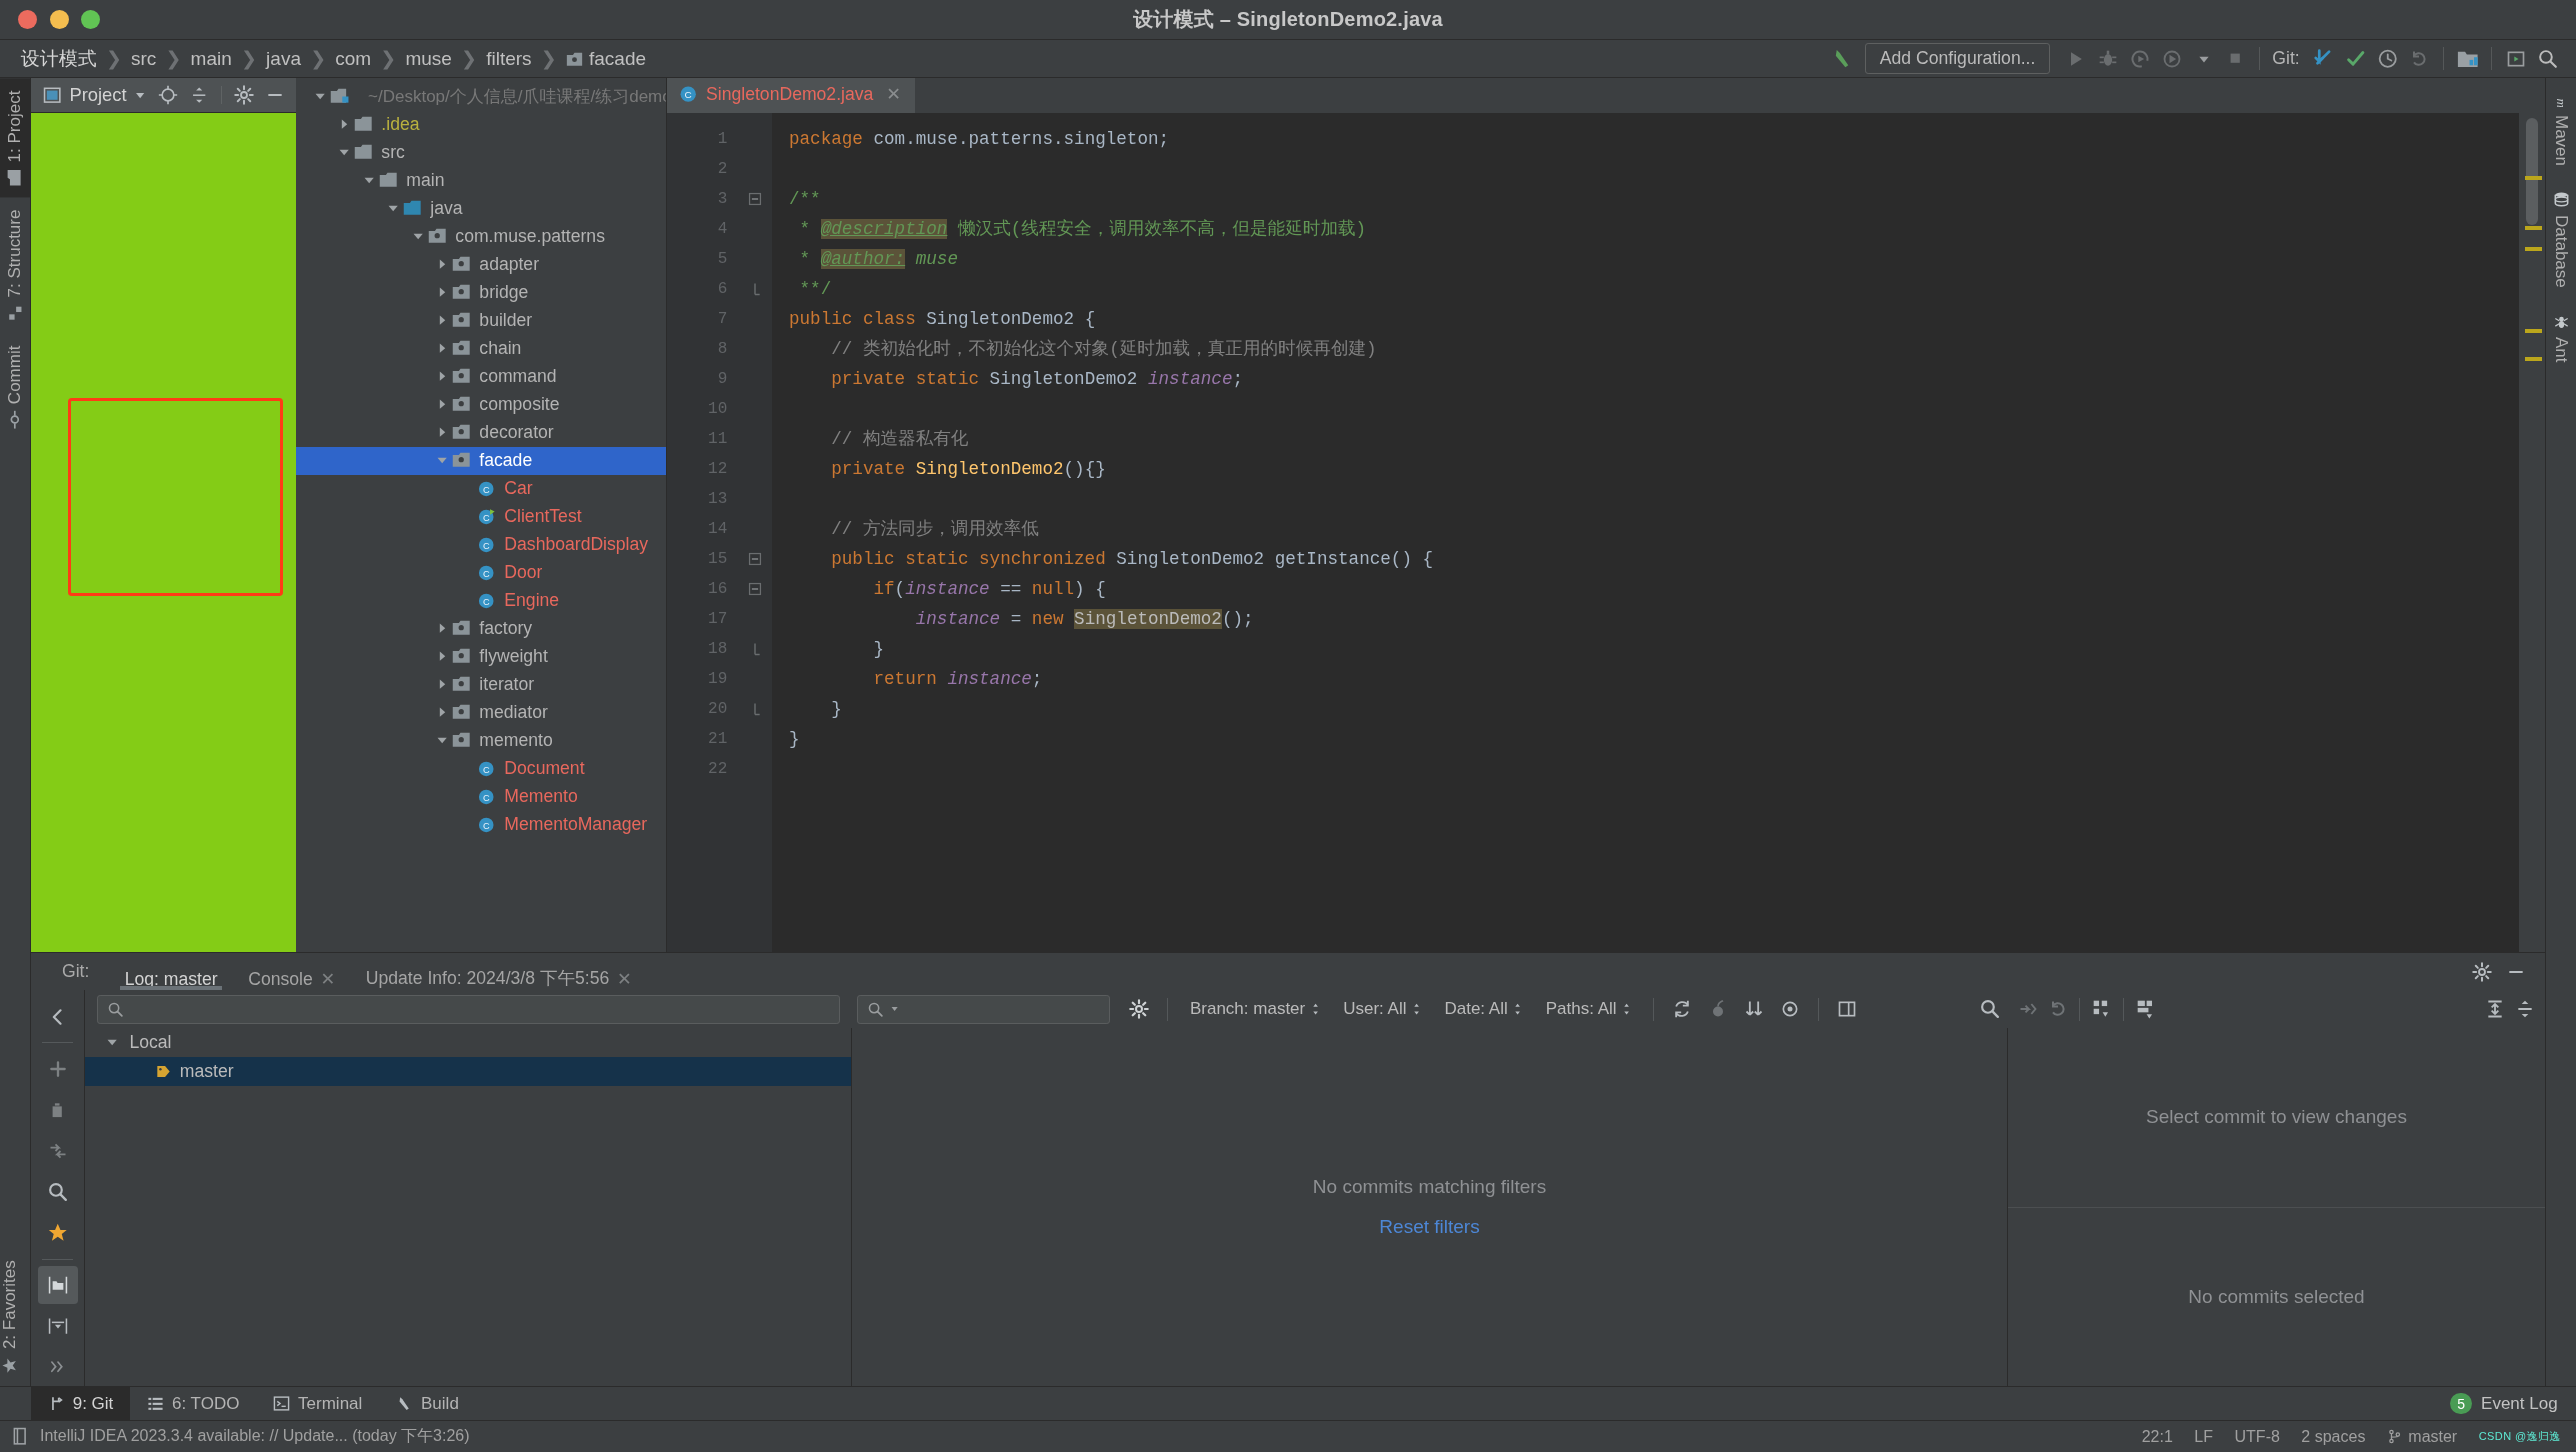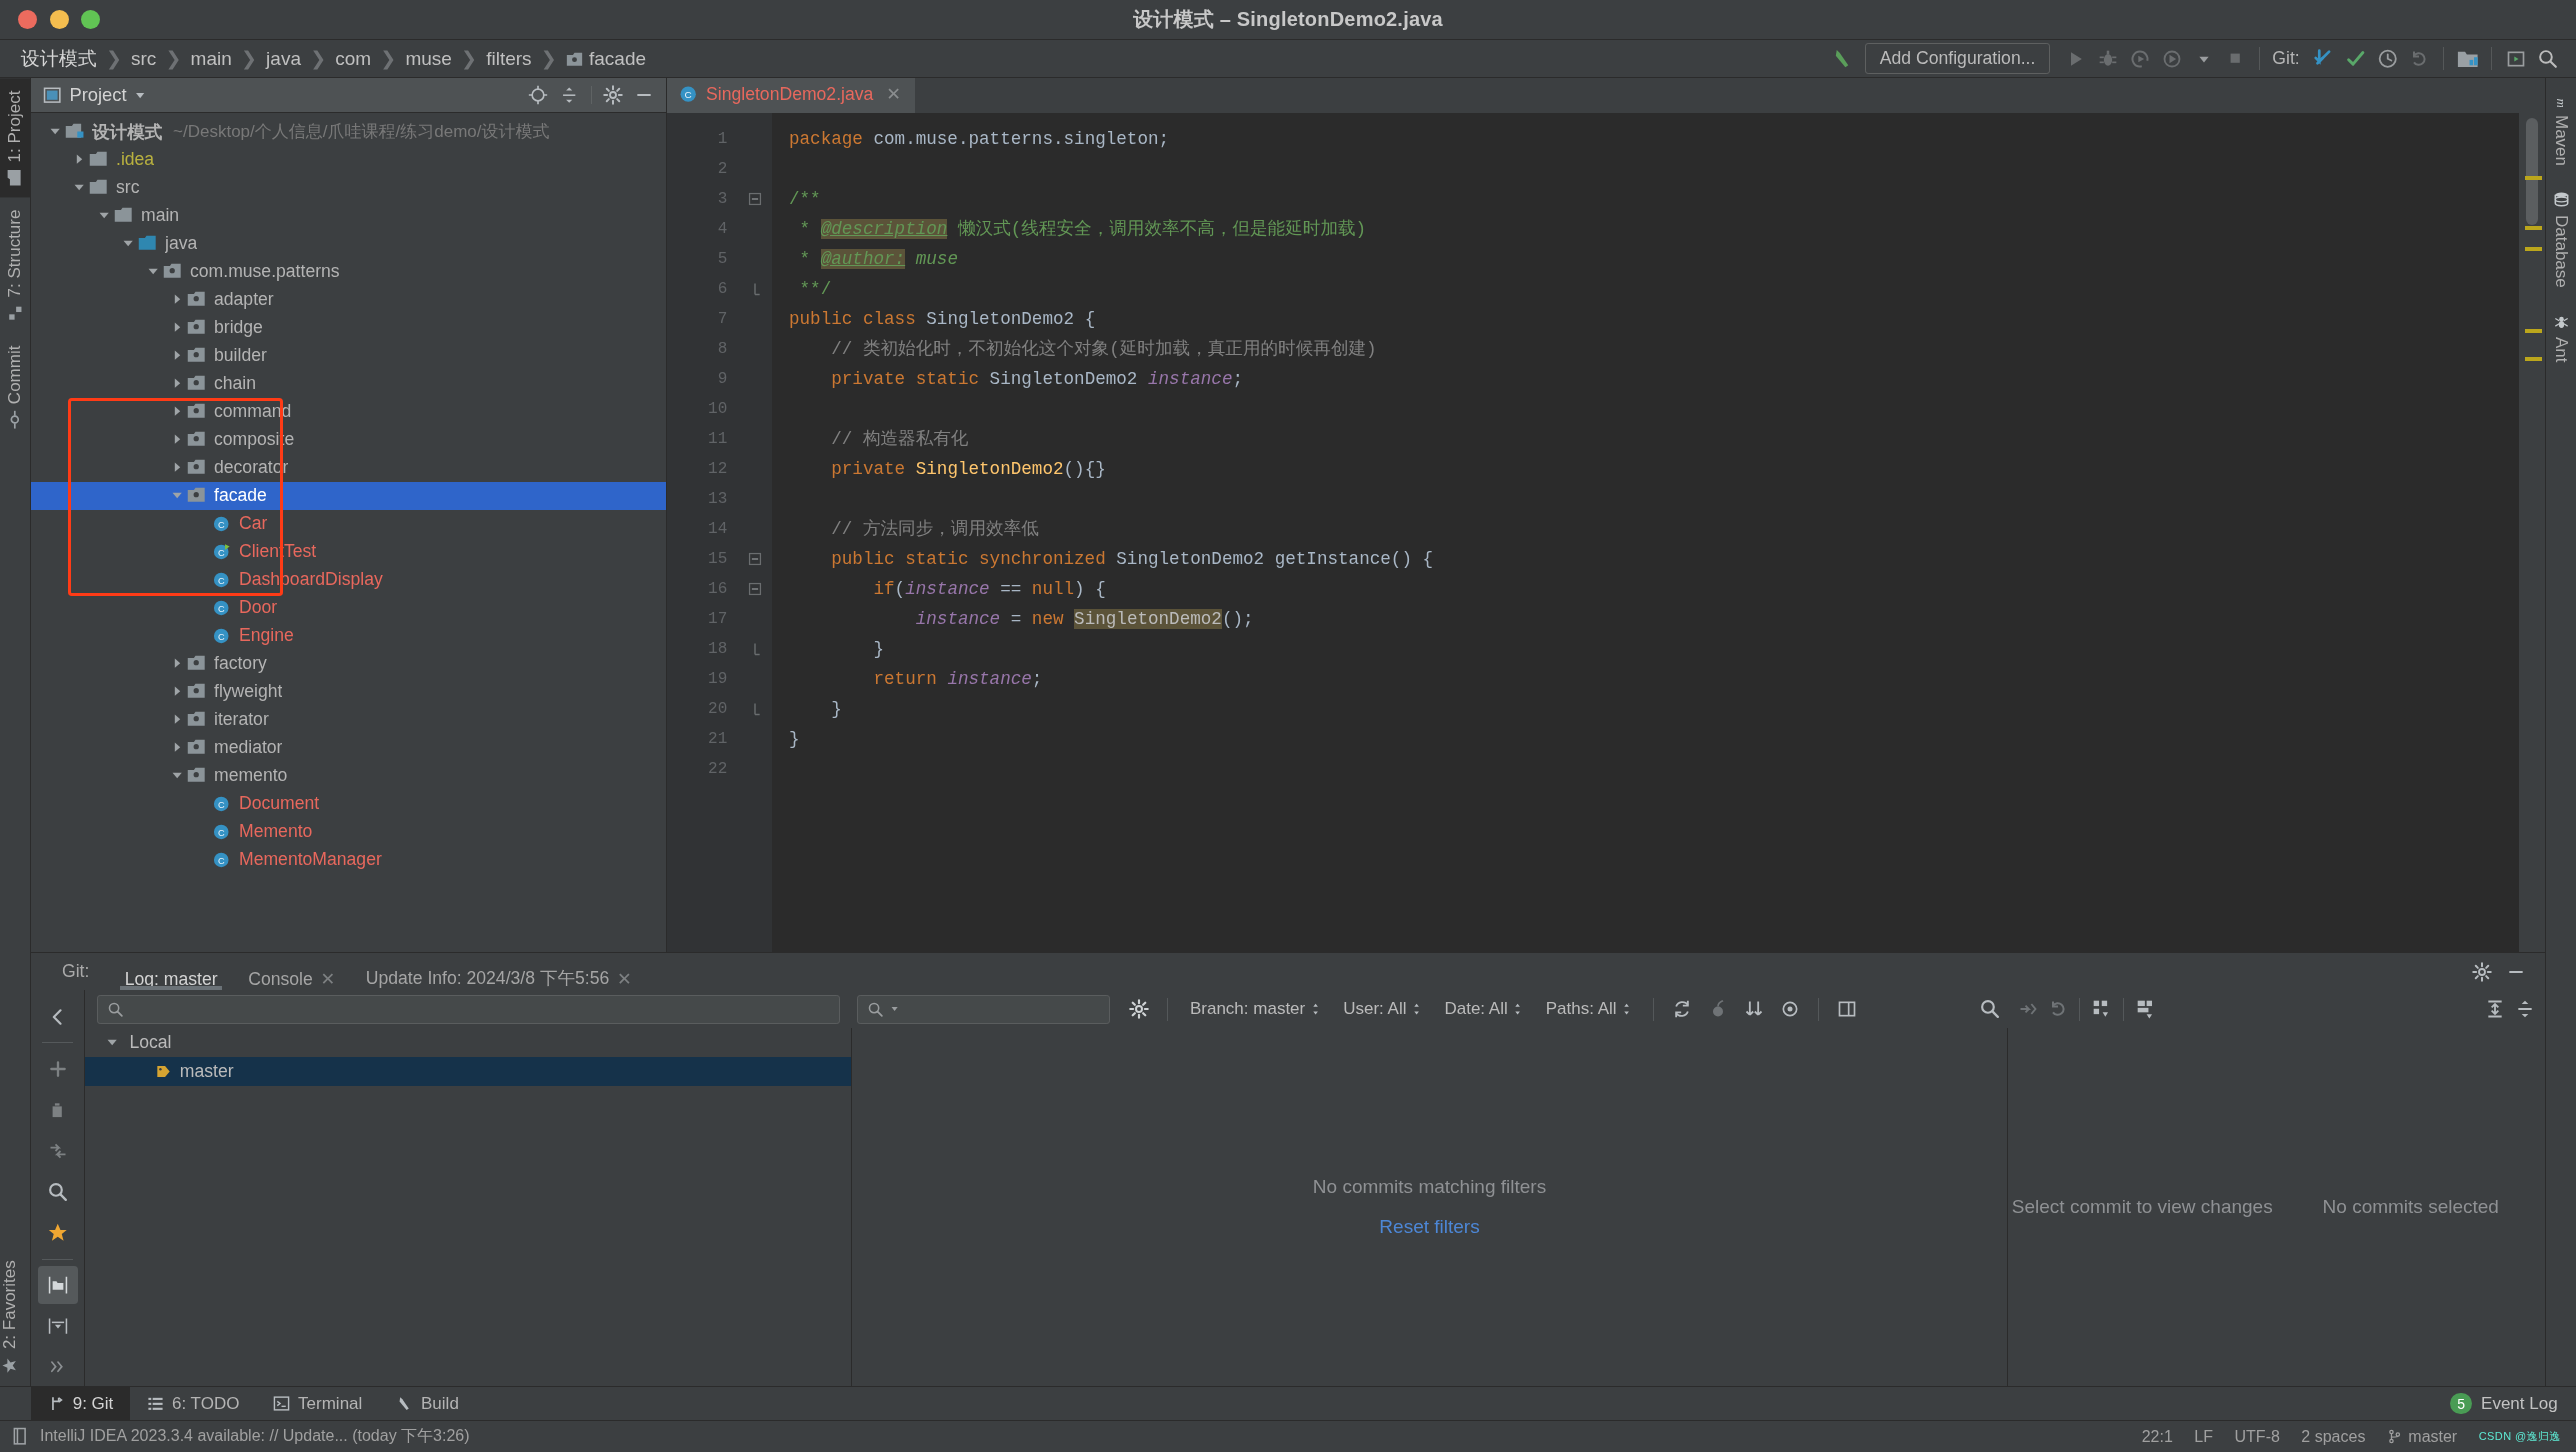--- a/index.html
+++ b/index.html
@@ -80,21 +80,21 @@
   .rstrip .vtab { writing-mode: vertical-rl; transform: none; }
 
   .center { flex: 1 1 auto; display: flex; flex-direction: column; min-width: 0; }
 
   
   .toparea { flex: 0 0 874px; display: flex; min-height: 0; }
 
   
   .project {
     width: 636px; flex: 0 0 636px; background: #84cc16;
-    display: flex; flex-direction: column; border-right: 0.8px solid #2b2b2b;
+    display: flex; flex-direction: row; border-right: 0.8px solid #2b2b2b;
     position: relative;
   }
   .ptitle {
     height: 35px; flex: 0 0 35px; background: #4e5254; display: flex; align-items: center;
     padding: 0 7.7px 0 12.3px; gap: 7.7px; border-bottom: 0.8px solid #2b2b2b;
   }
   .ptitle-txt { font-size: 18.4px; color: #d4d4d4; }
   .ptitle-ico { display: flex; align-items: center; }
   .ptitle-right { margin-left: auto; display: flex; align-items: center; gap: 3.1px; }
   .ptb { width: 28px; height: 28px; display: flex; align-items: center; justify-content: center; cursor: pointer; }
@@ -207,21 +207,21 @@
     display: flex; align-items: center; padding: 0 9.2px; gap: 6.1px; margin-right: 7.7px; cursor: text;
   }
   .filt { font-size: 17px; color: #bbbbbb; padding: 0 7.7px; display: flex; align-items: center; gap: 5.4px; cursor: pointer; white-space: nowrap; }
   .lsep { width: 0.8px; height: 23px; background: #54585a; margin: 0 6.1px; }
   .logempty { flex: 1 1 auto; display: flex; flex-direction: column; align-items: center; justify-content: center; gap: 18.4px; border-right: 0.8px solid #2b2b2b; }
   .le1 { font-size: 19px; color: #8f9194; }
   .le2 { font-size: 19px; color: #4d87d6; cursor: pointer; }
 
   .details { width: 537px; flex: 0 0 537px; display: flex; flex-direction: column; }
   .dtool { height: 38px; flex: 0 0 38px; display: flex; align-items: center; padding: 0 6.1px; gap: 1.5px; }
-  .dbody { flex: 1 1 auto; display: flex; flex-direction: row; }
+  .dbody { flex: 1 1 auto; display: flex; flex-direction: column; }
   .dhalf { flex: 1 1 50%; display: flex; align-items: center; justify-content: center; font-size: 19px; color: #8f9194; }
   .dline { height: 0.8px; background: #4c4f51; }
 
   
   .bottombars { flex: 0 0 auto; }
   .twbar {
     height: 34px; background: #3c3f41; display: flex; align-items: center;
     padding-left: 31px; border-top: 0.8px solid #2b2b2b;
   }
   .tw { display: flex; align-items: center; gap: 7.7px; font-size: 17px; color: #b4b4b4; padding: 0 17px; height: 34px; cursor: pointer; }

